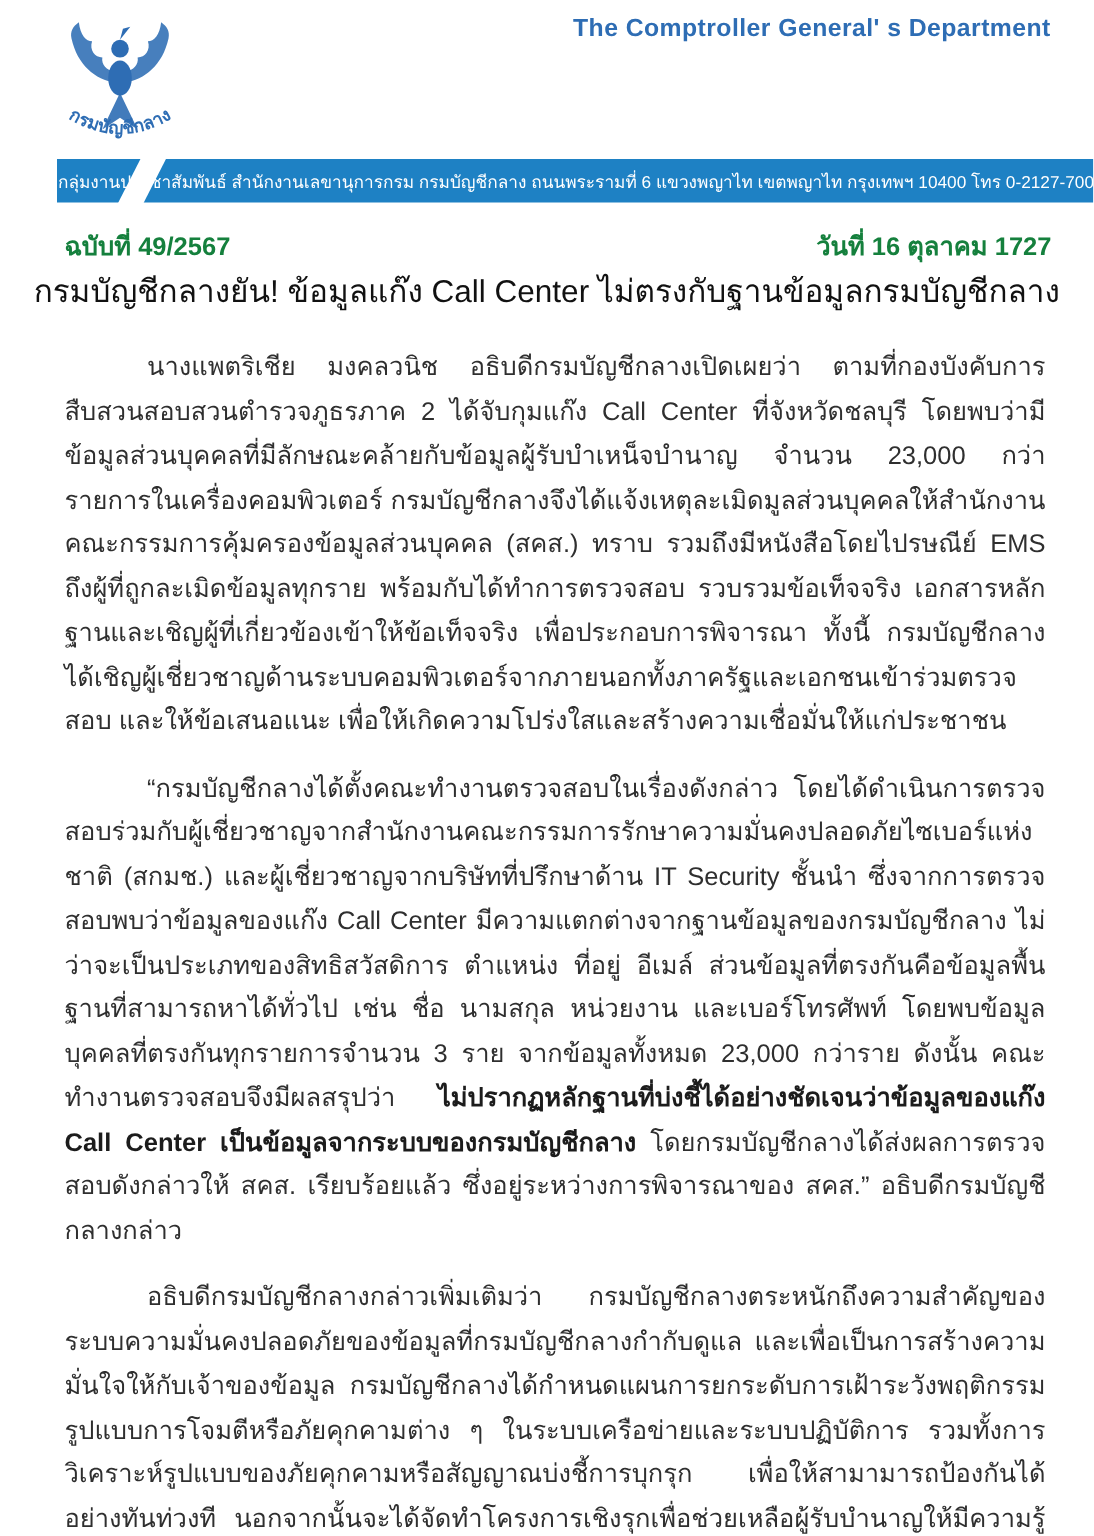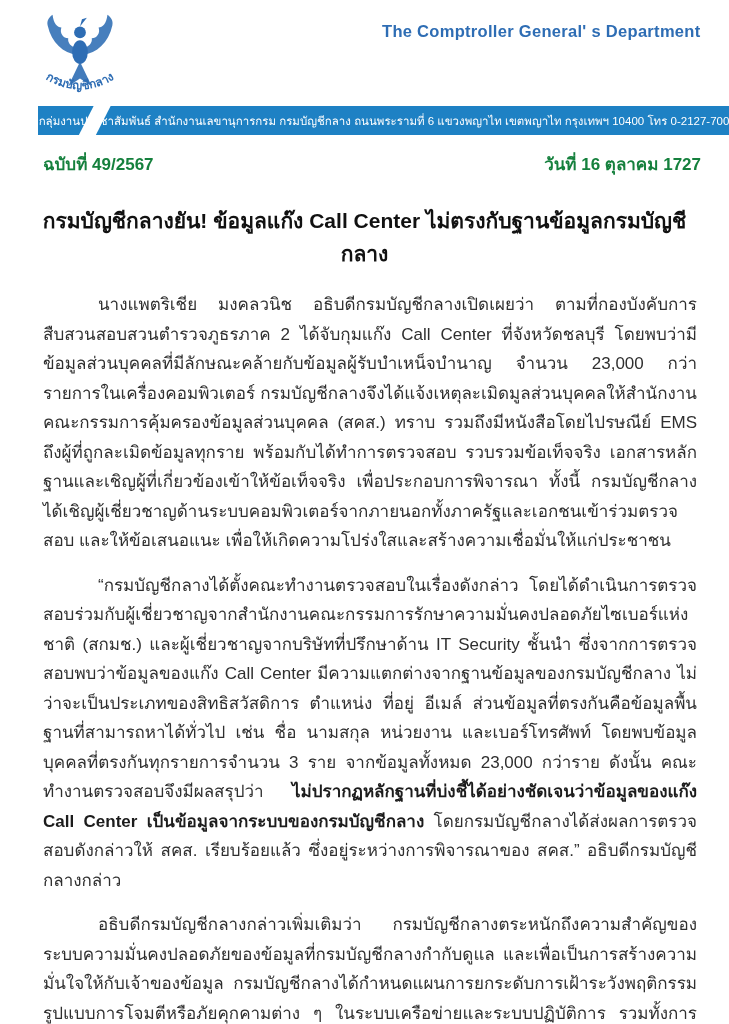--- a/index.html
+++ b/index.html
@@ -10,21 +10,21 @@
   
   .header{position:relative;height:106px;}
   .logo{position:absolute;left:24px;top:6px;width:112px;height:98px;}
   .masthead{position:absolute;left:352px;top:10px;width:362px;}
   .masthead-title{
     font-size:44px;font-weight:bold;color:#2e6db4;line-height:1.15;
     border-bottom:4px solid #2e6db4;padding-bottom:1px;white-space:nowrap;
   }
   .masthead-title::first-letter{font-size:1.35em;}
   .masthead-subtitle{
-    font-size:16.5px;font-weight:bold;color:#2e6db4;margin-top:12px;
+    font-size:16.5px;font-weight:bold;color:#2e6db4;margin-top:0;
     padding-left:30px;letter-spacing:0.3px;white-space:nowrap;
   }
   
   .banner{
     margin-left:38px;height:29px;background:#1e81c4;position:relative;
     display:flex;align-items:center;justify-content:center;
   }
   .banner-slash{
     position:absolute;left:48px;top:-2px;width:17px;height:34px;background:#fff;
     transform:skewX(-27deg);
@@ -32,22 +32,22 @@
   .banner-text{
     color:#fff;font-size:11.5px;white-space:nowrap;padding-left:86px;
   }
   
   .meta-row{
     display:flex;justify-content:space-between;align-items:baseline;
     margin-top:15px;padding:0 28px 0 43px;font-size:17px;font-weight:bold;color:#15803d;
   }
   
   .headline{
-    text-align:center;font-size:21px;font-weight:bold;color:#111;
-    margin-top:27px;padding:0 20px;
+    text-align:center;font-size:21px;font-weight:normal;color:#111;
+    padding:0 20px;
   }
   
   .article{
     margin-top:20px;padding:0 30px 0 43px;font-size:17px;line-height:29.5px;
     text-align:justify;color:#2f2f2f;
   }
   .article p{margin:0 2px 15px 0;text-indent:55px;}
   .article b{color:#1c1c1c;}
 </style>
 </head>

